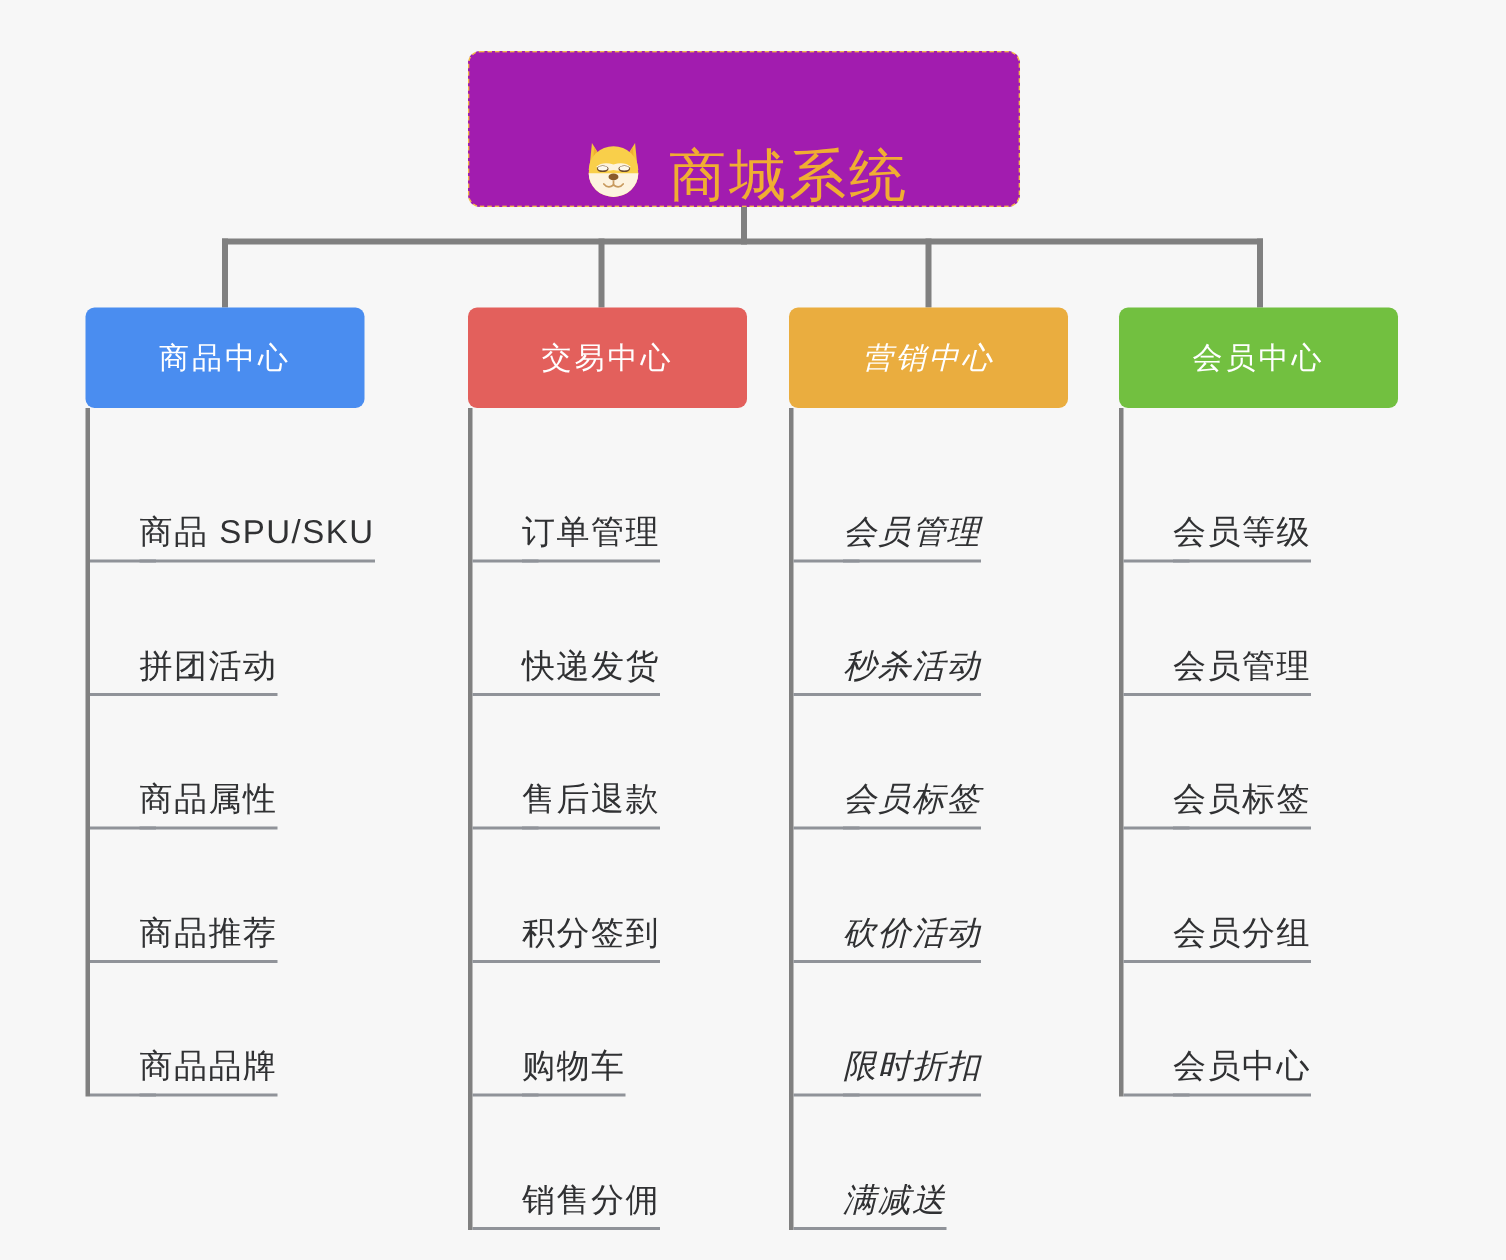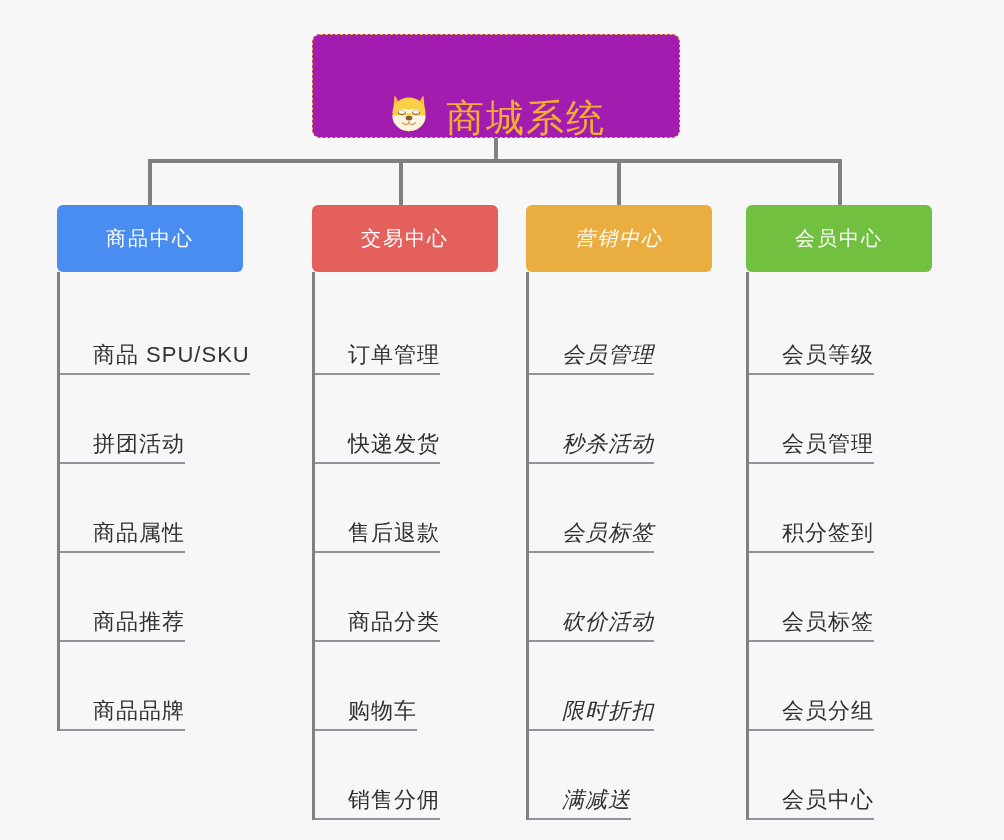--- a/index.html
+++ b/index.html
@@ -184,21 +184,21 @@
       <div class="leaf-item">
           <span class="leaf-label">订单管理</span>
         </div>
       <div class="leaf-item">
           <span class="leaf-label">快递发货</span>
         </div>
       <div class="leaf-item">
           <span class="leaf-label">售后退款</span>
         </div>
       <div class="leaf-item">
-          <span class="leaf-label">商品分类</span>
+          <span class="leaf-label">积分签到</span>
         </div>
       <div class="leaf-item">
           <span class="leaf-label">购物车</span>
         </div>
       <div class="leaf-item">
           <span class="leaf-label">销售分佣</span>
         </div>
     </div>
   </div>
 
@@ -233,23 +233,20 @@
       <span>会员中心</span>
     </div>
     <div class="leaf-stack">
       <div class="leaf-item">
           <span class="leaf-label">会员等级</span>
         </div>
       <div class="leaf-item">
           <span class="leaf-label">会员管理</span>
         </div>
       <div class="leaf-item">
-          <span class="leaf-label">积分签到</span>
-        </div>
-      <div class="leaf-item">
           <span class="leaf-label">会员标签</span>
         </div>
       <div class="leaf-item">
           <span class="leaf-label">会员分组</span>
         </div>
       <div class="leaf-item">
           <span class="leaf-label">会员中心</span>
         </div>
     </div>
   </div>

